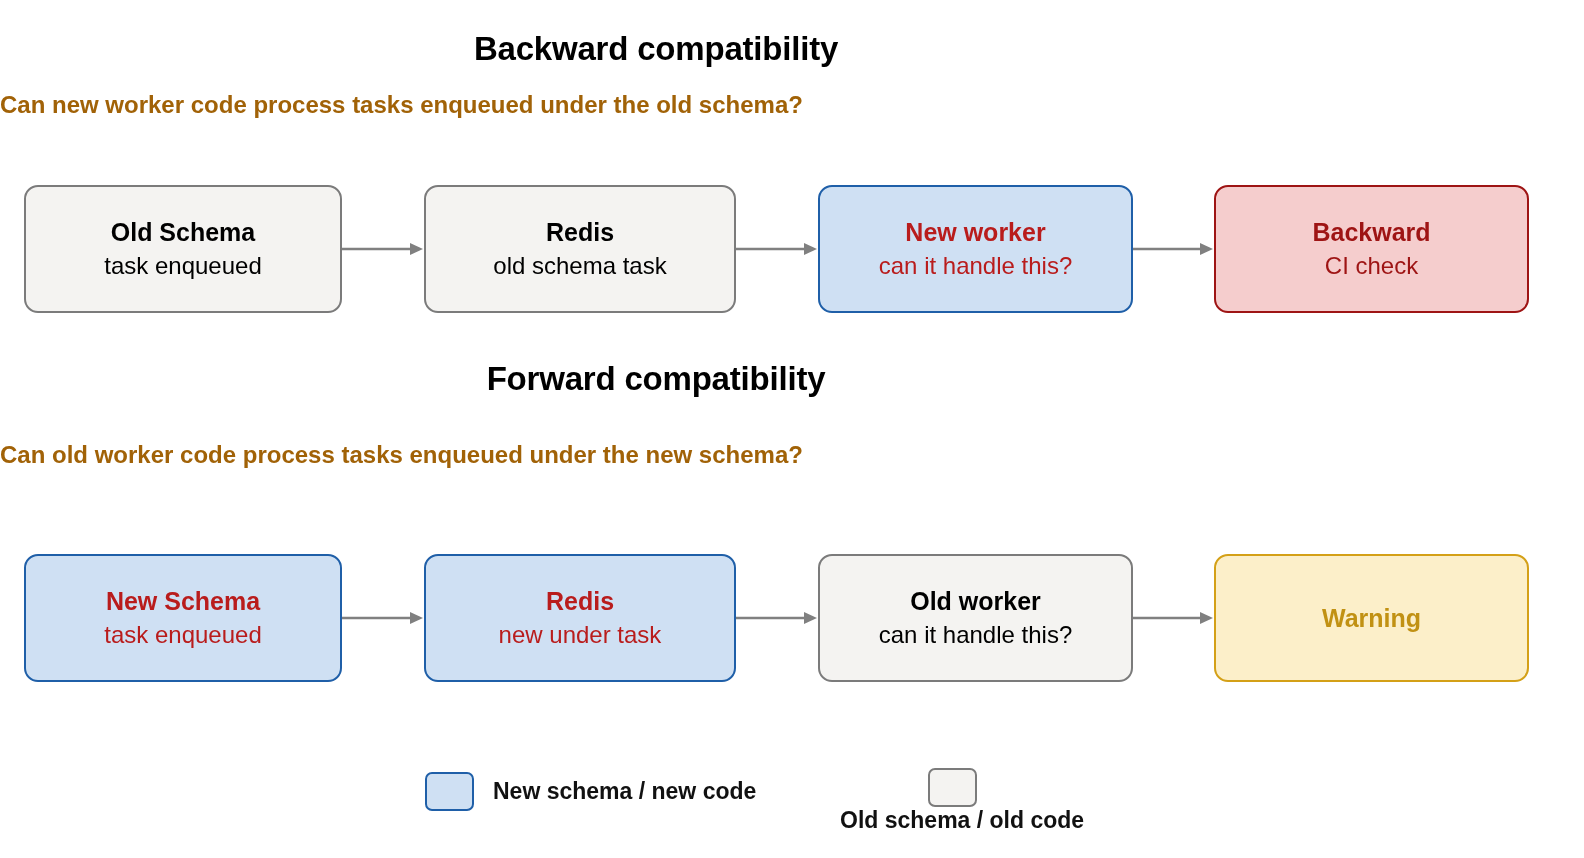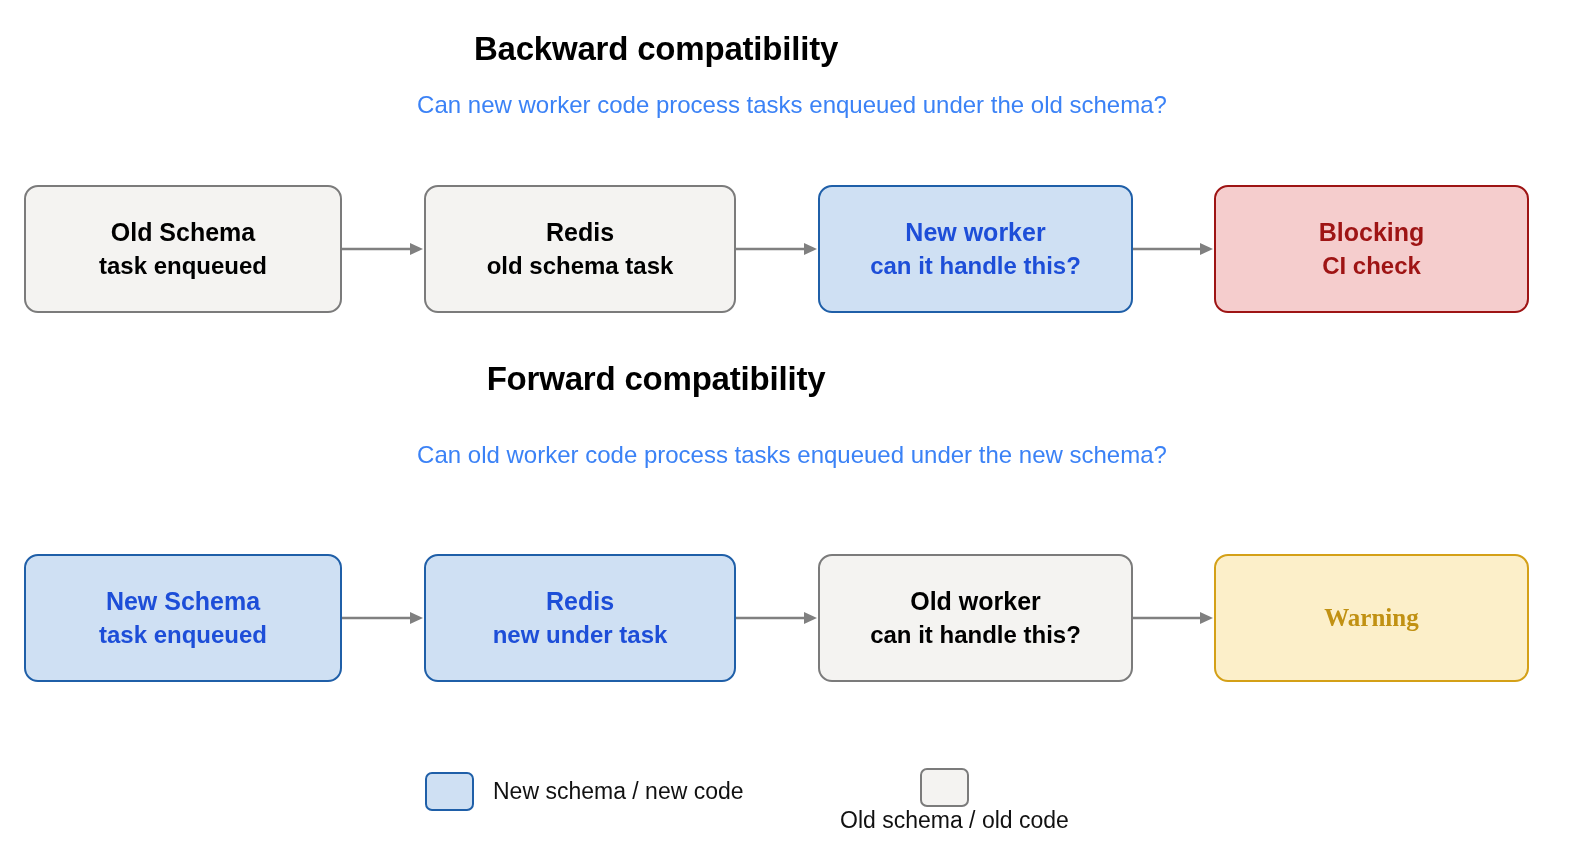--- a/index.html
+++ b/index.html
@@ -32,24 +32,23 @@
     font-size: 33px;
     font-weight: bold;
     letter-spacing: -0.2px;
     color: #000000;
     white-space: nowrap;
   }
   .section-subtitle {
     position: absolute;
     left: 0;
     width: 1584px;
-    text-align: center;
     font-size: 24px;
-    font-weight: normal;
-    color: #3b82f6;
+    font-weight: bold;
+    color: #a16207;
     white-space: nowrap;
   }
 
   #title-backward   { top: 30px; }
   #subtitle-backward{ top: 91px; }
   #title-forward    { top: 360px; }
   #subtitle-forward { top: 441px; }
 
   
   .flow-row {
@@ -76,45 +75,45 @@
     padding: 0 8px;
   }
   .node .node-title {
     font-size: 25px;
     font-weight: bold;
     line-height: 30px;
     white-space: nowrap;
   }
   .node .node-sub {
     font-size: 24px;
-    font-weight: bold;
+    font-weight: normal;
     line-height: 30px;
     margin-top: 4px;
     white-space: nowrap;
   }
-  .node.single .node-title { margin: 0; font-family: Liberation Serif, serif; }
+  .node.single .node-title { margin: 0; }
 
   
   .col-1 { left: 24px;   width: 318px; }
   .col-2 { left: 424px;  width: 312px; }
   .col-3 { left: 818px;  width: 315px; }
   .col-4 { left: 1214px; width: 315px; }
 
   
   .v-grey {
     background: #f4f3f1;
     border-color: #7b7b7b;
   }
   .v-grey .node-title, .v-grey .node-sub { color: #000000; }
 
   .v-blue {
     background: #cfe0f3;
     border-color: #1f5fa8;
   }
-  .v-blue .node-title, .v-blue .node-sub { color: #1d4ed8; }
+  .v-blue .node-title, .v-blue .node-sub { color: #b91c1c; }
 
   .v-red {
     background: #f5cdcd;
     border-color: #9e1414;
   }
   .v-red .node-title, .v-red .node-sub { color: #9e1414; }
 
   .v-yellow {
     background: #fcefc9;
     border-color: #d4a017;
@@ -160,21 +159,21 @@
     background: #f4f3f1;
     flex: none;
   }
   .legend-swatch.sw-blue {
     background: #cfe0f3;
     border-color: #1f5fa8;
   }
   .legend-label {
     margin-left: 19px;
     font-size: 23px;
-    font-weight: normal;
+    font-weight: bold;
     color: #111111;
     white-space: nowrap;
   }
 </style>
 </head>
 <body>
 
 <div class="canvas">
 
   <div class="section-title" id="title-backward">Backward compatibility</div>
@@ -212,21 +211,21 @@
     </div>
 
     <div class="arrow arrow-3">
       <svg width="81" height="18" viewBox="0 0 81 18" xmlns="http://www.w3.org/2000/svg">
         <line x1="0" y1="9" x2="67" y2="9" stroke="#808080" stroke-width="2.4"></line>
         <polygon points="67,3 80,9 67,15" fill="#808080"></polygon>
       </svg>
     </div>
 
     <div class="node v-red col-4">
-      <div class="node-title">Blocking</div>
+      <div class="node-title">Backward</div>
       <div class="node-sub">CI check</div>
     </div>
 
   </div>
 
   <div class="section-title" id="title-forward">Forward compatibility</div>
   <div class="section-subtitle" id="subtitle-forward">Can old worker code process tasks enqueued under the new schema?</div>
 
   <div class="flow-row" id="row-forward">
 

